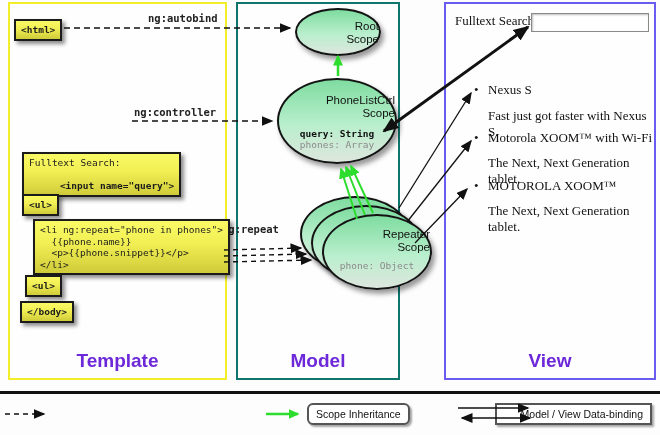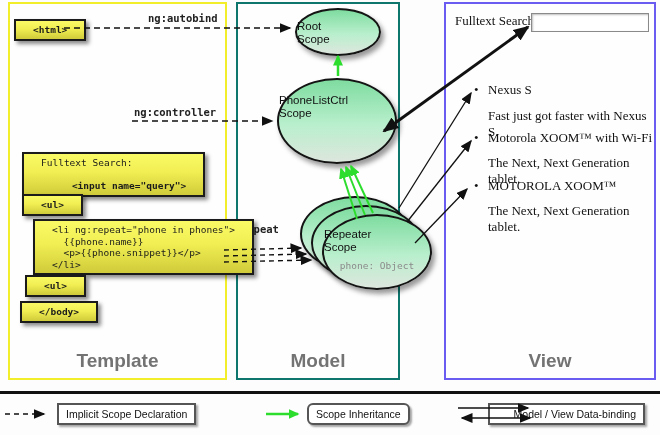--- a/index.html
+++ b/index.html
@@ -4,37 +4,37 @@
 <style>
   html,body{margin:0;padding:0;background:#fff;}
   .canvas{position:relative;width:660px;height:435px;background:#fdfdfd;overflow:hidden;
           font-family:"Liberation Sans",sans-serif;}
   
   .col{position:absolute;top:2px;height:378px;background:#fefefe;box-sizing:border-box;}
   .col-template{left:8px;width:219px;border:2px solid #f2ef2a;}
   .col-model{left:236px;width:164px;border:2px solid #0f766e;}
   .col-view{left:444px;width:212px;border:2px solid #6a5cf0;}
   .col-label{position:absolute;bottom:6px;left:0;width:100%;text-align:center;
-             font-size:19px;font-weight:600;color:#737373;}
+             font-size:19px;font-weight:600;color:#6d28d9;}
   
   .code-box{position:absolute;box-sizing:border-box;border:2px solid #1b1b1b;
             background:linear-gradient(180deg,#fafa66 0%,#f0ee52 45%,#cfcb3a 100%);
             box-shadow:3px 3px 4px rgba(0,0,0,0.45);
             font-family:"DejaVu Sans Mono","Liberation Mono",monospace;
-            font-size:9.5px;line-height:11.5px;color:#1b1b1b;padding:3px 17px;white-space:pre;}
+            font-size:9.5px;line-height:11.5px;color:#1b1b1b;padding:3px 5px;white-space:pre;}
   .code-box.bold{font-weight:bold;}
   .fulltext-line2{font-weight:bold;padding-left:8px;}
   
   .arrow-label{position:absolute;font-family:"DejaVu Sans Mono","Liberation Mono",monospace;
                font-size:10.5px;font-weight:bold;color:#222;}
   
   .ellipse{position:absolute;box-sizing:border-box;border:2px solid #141414;border-radius:50%;
            background:linear-gradient(180deg,#7fdca0 0%,#b9efcd 55%,#dde6dd 100%);
            box-shadow:3px 4px 5px rgba(0,0,0,0.40);}
-  .scope-title{white-space:pre;text-align:left;font-size:11.5px;font-weight:500;color:#111;
+  .scope-title{white-space:pre;text-align:right;font-size:11.5px;font-weight:500;color:#111;
                line-height:13px;}
   .scope-prop{font-family:"DejaVu Sans Mono","Liberation Mono",monospace;font-size:9.5px;
               line-height:11px;text-align:center;}
   .prop-bold{font-weight:bold;color:#111;}
   .prop-gray{color:#8a8a8a;}
   .ellipse-inner{position:absolute;left:0;width:100%;}
   
   .view-search-label{position:absolute;left:455px;top:13px;font-family:"Liberation Serif",serif;
                      font-size:13px;color:#111;}
   .view-search-input{position:absolute;left:531px;top:13px;width:112px;height:15px;
@@ -87,20 +87,24 @@
       <div class="scope-title">Root
 Scope</div>
     </div>
   </div>
 
   <div class="ellipse z2" style="left:277px;top:78px;width:120px;height:86px;">
     <div class="ellipse-inner" style="top:14px;">
       <div class="scope-title">PhoneListCtrl
 Scope</div>
     </div>
+    <div class="ellipse-inner" style="top:48px;">
+      <div class="scope-prop prop-bold">query: String</div>
+      <div class="scope-prop prop-gray">phones: Array</div>
+    </div>
   </div>
 
   <div class="ellipse z2" style="left:300px;top:196px;width:110px;height:76px;"></div>
   <div class="ellipse z3" style="left:311px;top:205px;width:110px;height:76px;"></div>
   <div class="ellipse z4" style="left:322px;top:214px;width:110px;height:76px;">
     <div class="ellipse-inner" style="top:12px;">
       <div class="scope-title">Repeater
 Scope</div>
     </div>
     <div class="ellipse-inner" style="top:44px;">
@@ -117,23 +121,22 @@
 
   <span class="v-bullet" style="left:474px;top:130px;">•</span>
   <span class="v-title" style="left:488px;top:130px;">Motorola XOOM™ with Wi-Fi</span>
   <span class="v-desc" style="left:488px;top:155px;">The Next, Next Generation tablet.</span>
 
   <span class="v-bullet" style="left:474px;top:178px;">•</span>
   <span class="v-title" style="left:488px;top:178px;">MOTOROLA XOOM™</span>
   <span class="v-desc" style="left:488px;top:203px;">The Next, Next Generation tablet.</span>
 
   <div class="legend-sep"></div>
-  <div class="legend-box" style="left:57px;">Implicit Scope Declaration</div>
   <div class="legend-box" style="left:307px;border-radius:6px;">Scope Inheritance</div>
-  <div class="legend-box" style="right:15px;padding-left:24px;">Model / View Data-binding</div>
+  <div class="legend-box" style="right:8px;padding-left:24px;">Model / View Data-binding</div>
 
   <svg class="arrows" viewBox="0 0 660 435">
     <defs>
       <marker id="ab" markerUnits="userSpaceOnUse" markerWidth="12" markerHeight="10" refX="10.5" refY="5" orient="auto">
         <path d="M0,0 L12,5 L0,10 z" fill="#111"></path>
       </marker>
       <marker id="abr" markerUnits="userSpaceOnUse" markerWidth="12" markerHeight="10" refX="1.5" refY="5" orient="auto">
         <path d="M12,0 L0,5 L12,10 z" fill="#111"></path>
       </marker>
       <marker id="abB" markerUnits="userSpaceOnUse" markerWidth="16" markerHeight="13" refX="14" refY="6.5" orient="auto">

